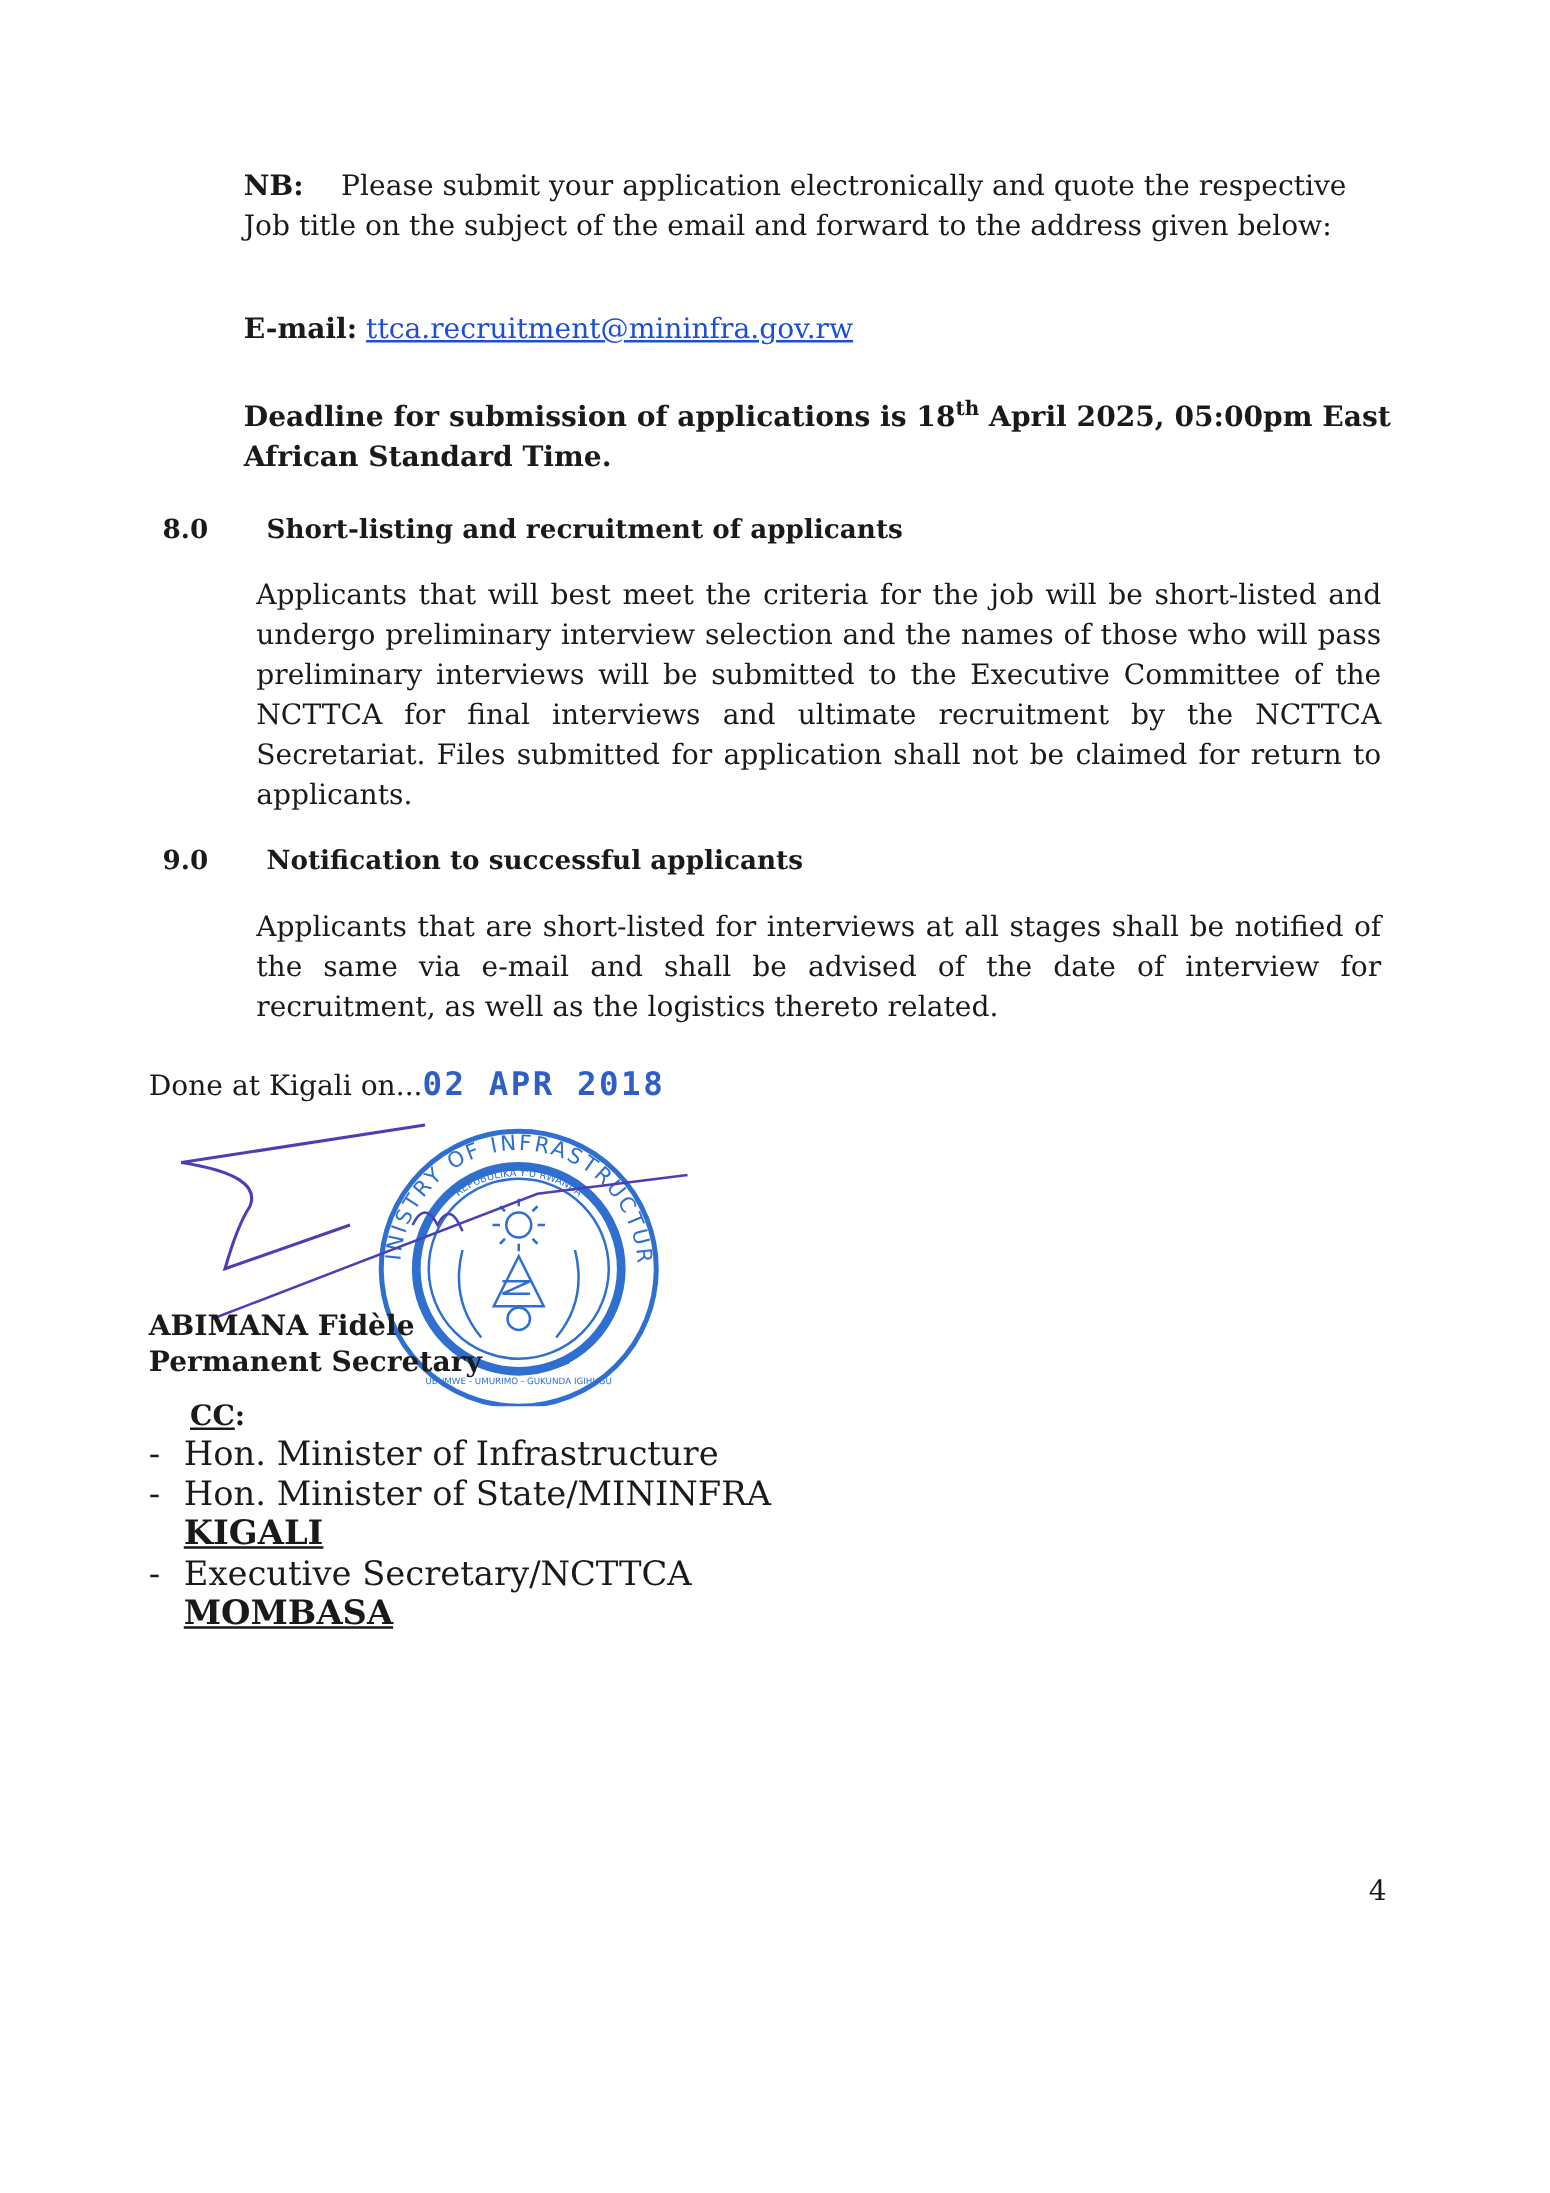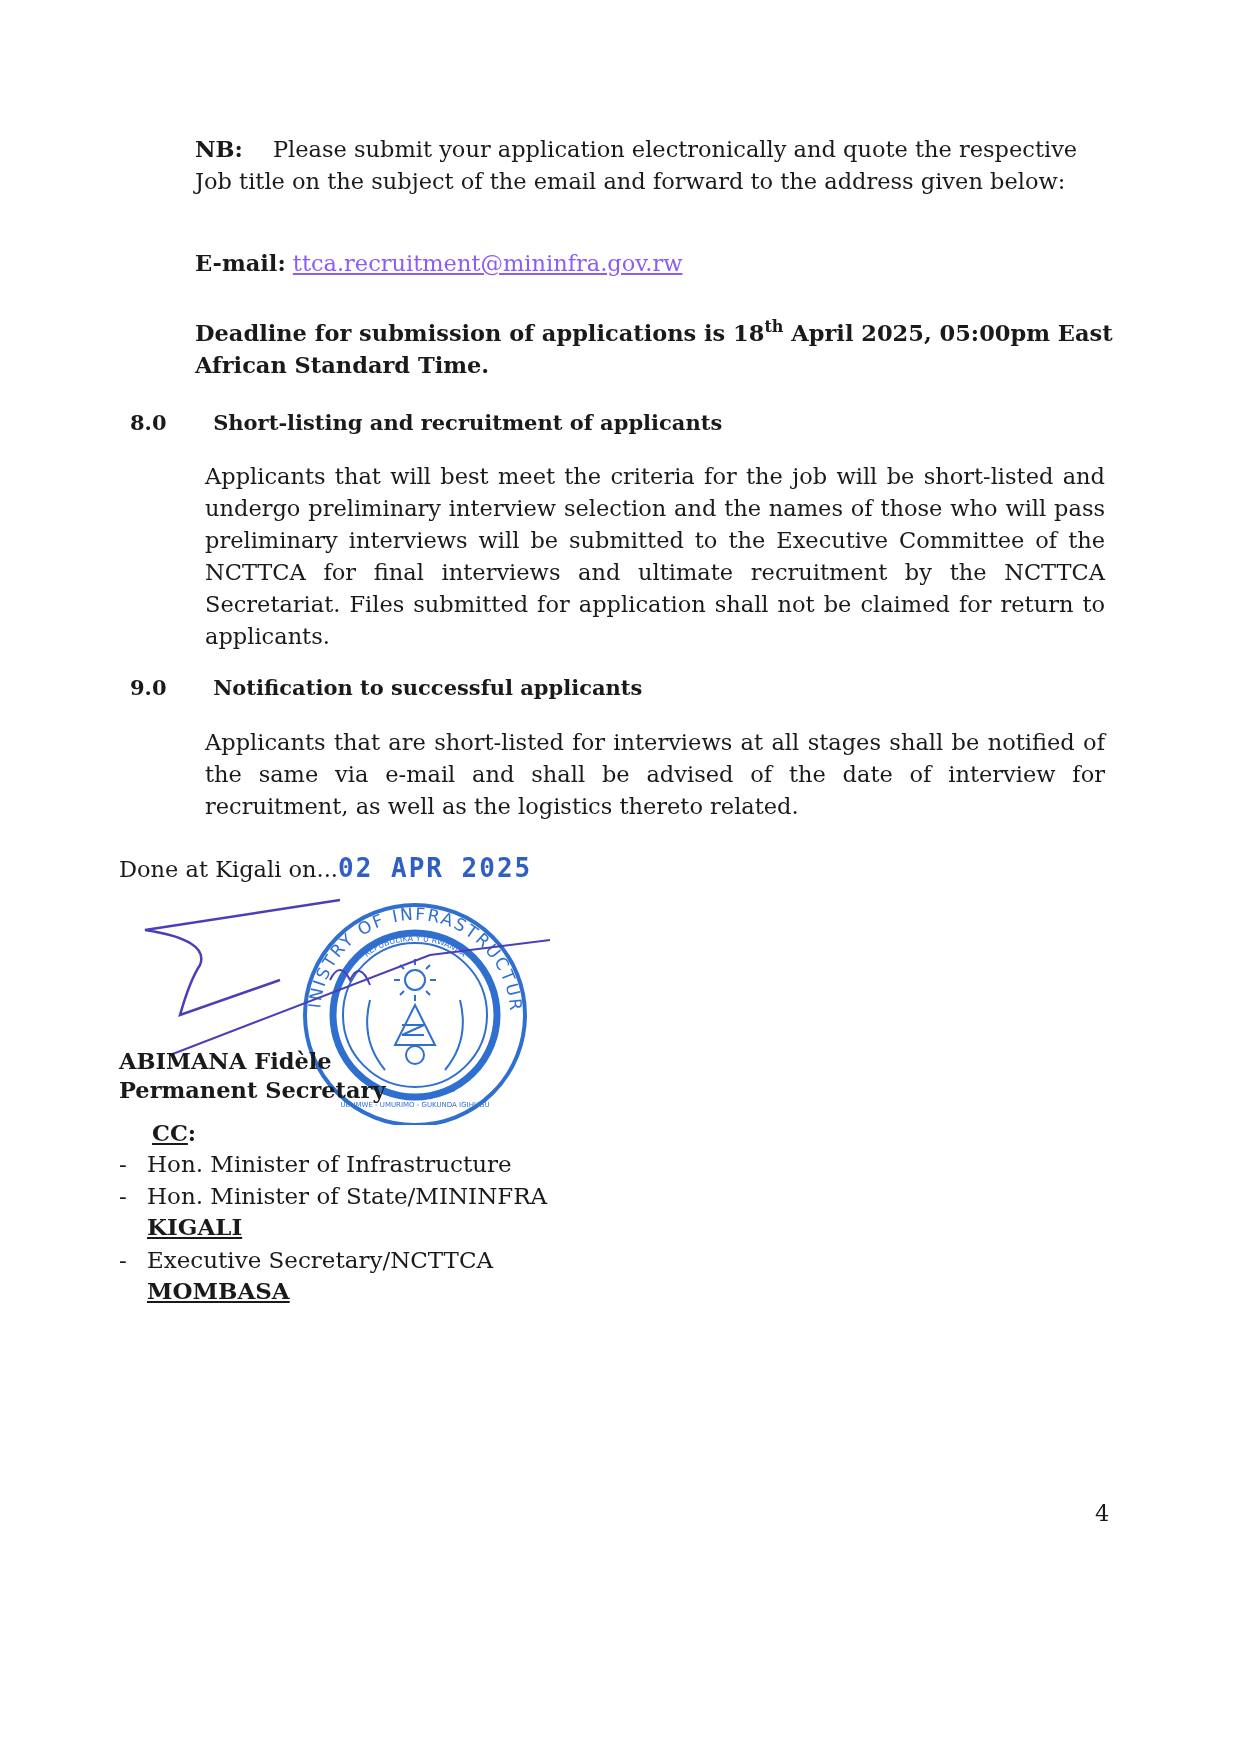--- a/index.html
+++ b/index.html
@@ -2,25 +2,25 @@
 <html><head>
 <meta charset="utf-8">
 <style>
   html,body{margin:0;padding:0;background:#ffffff;}
   body{width:1240px;height:1754px;position:relative;overflow:hidden;
        font-family:"DejaVu Serif","Liberation Serif",serif;color:#1a1a1a;}
   .abs{position:absolute;}
   .para{font-size:22.5px;line-height:32px;}
   .bold{font-weight:bold;}
   .justify{text-align:justify;text-align-last:left;}
-  a.email{color:#8b5cf6;text-decoration:underline;}
+  a.email{color:#1d4ed8;text-decoration:underline;}
   .heading{font-size:21px;font-weight:bold;}
   .u{text-decoration:underline;}
   .stamp-date{color:#2f5fc4;font-family:"DejaVu Sans Mono","Liberation Mono",monospace;font-weight:bold;font-size:26px;letter-spacing:2px;}
-  .cc-item{font-size:23px;line-height:32px;}
+  .cc-item{font-size:27px;line-height:32px;}
   .dash{display:inline-block;width:28px;}
 </style>
 </head>
 <body>
 
 <div class="abs para" style="left:195px;top:133px;width:920px;">
   <span class="bold">NB:</span><span style="display:inline-block;width:30px"></span><span>Please submit your application electronically and quote the respective Job title on the subject of the email and forward to the address given below:</span>
 </div>
 
 <div class="abs para" style="left:195px;top:247px;">
@@ -40,21 +40,21 @@
 <div class="abs para justify" style="left:205px;top:460px;width:900px;">Applicants that will best meet the criteria for the job will be short-listed and undergo preliminary interview selection and the names of those who will pass preliminary interviews will be submitted to the Executive Committee of the NCTTCA for final interviews and ultimate recruitment by the NCTTCA Secretariat. Files submitted for application shall not be claimed for return to applicants.</div>
 
 <div class="abs heading" style="left:130px;top:675px;">
   <span>9.0</span>
   <span style="display:inline-block;width:32px"></span>
   <span>Notification to successful applicants</span>
 </div>
 <div class="abs para justify" style="left:205px;top:726px;width:900px;">Applicants that are short-listed for interviews at all stages shall be notified of the same via e-mail and shall be advised of the date of interview for recruitment, as well as the logistics thereto related.</div>
 
 <div class="abs para" style="left:119px;top:852px;">
-  <span>Done at Kigali on...</span><span class="stamp-date">02 APR 2025</span>
+  <span>Done at Kigali on...</span><span class="stamp-date">02 APR 2018</span>
 </div>
 
 <svg class="abs" style="left:290px;top:885px;" width="250" height="240" viewBox="0 0 250 240">
   <defs>
     <path id="outerArc" d="M 30 130 A 95 95 0 0 1 220 130"></path>
     <path id="innerArc" d="M 70 80 A 60 40 0 0 1 180 80"></path>
   </defs>
   <circle cx="125" cy="130" r="110" fill="none" stroke="#2f6fd0" stroke-width="4"></circle>
   <circle cx="125" cy="130" r="82" fill="none" stroke="#2f6fd0" stroke-width="7"></circle>
   <circle cx="125" cy="130" r="72" fill="none" stroke="#2f6fd0" stroke-width="2"></circle>

